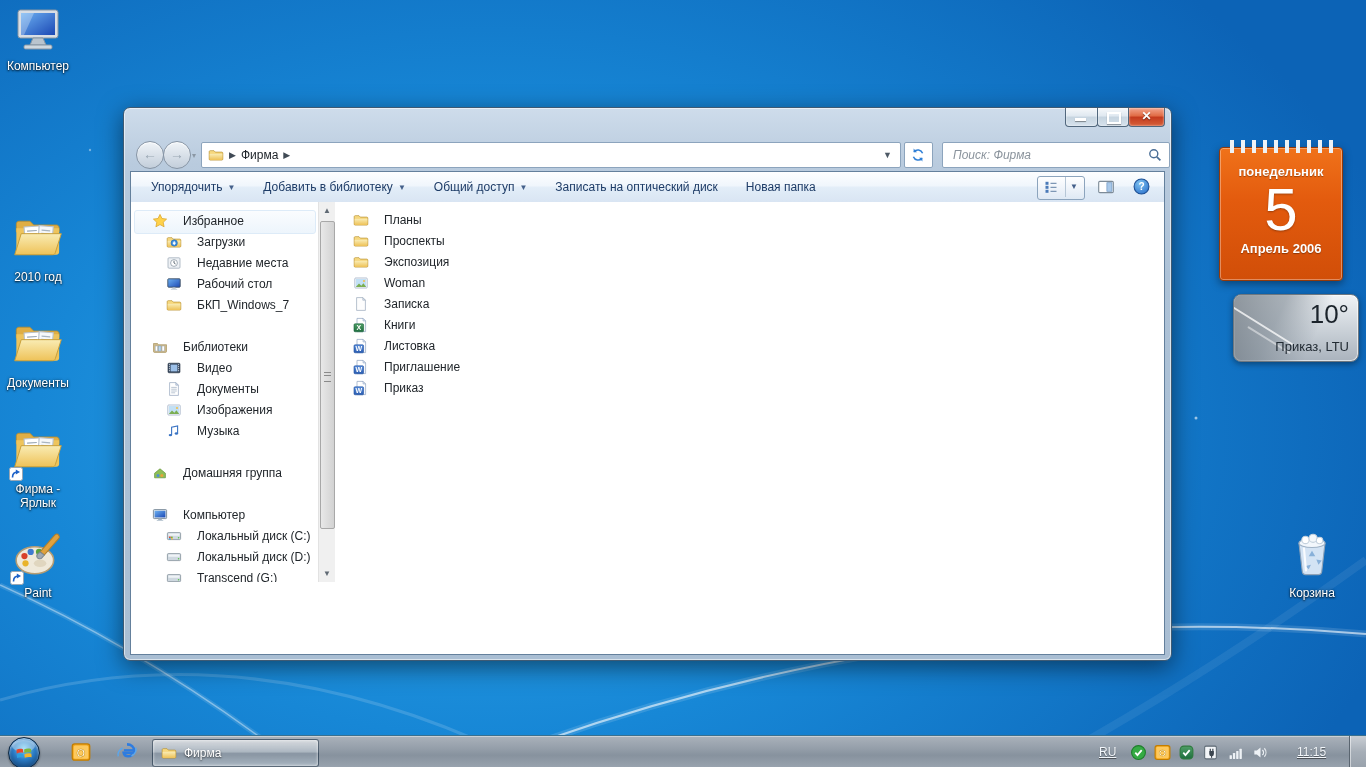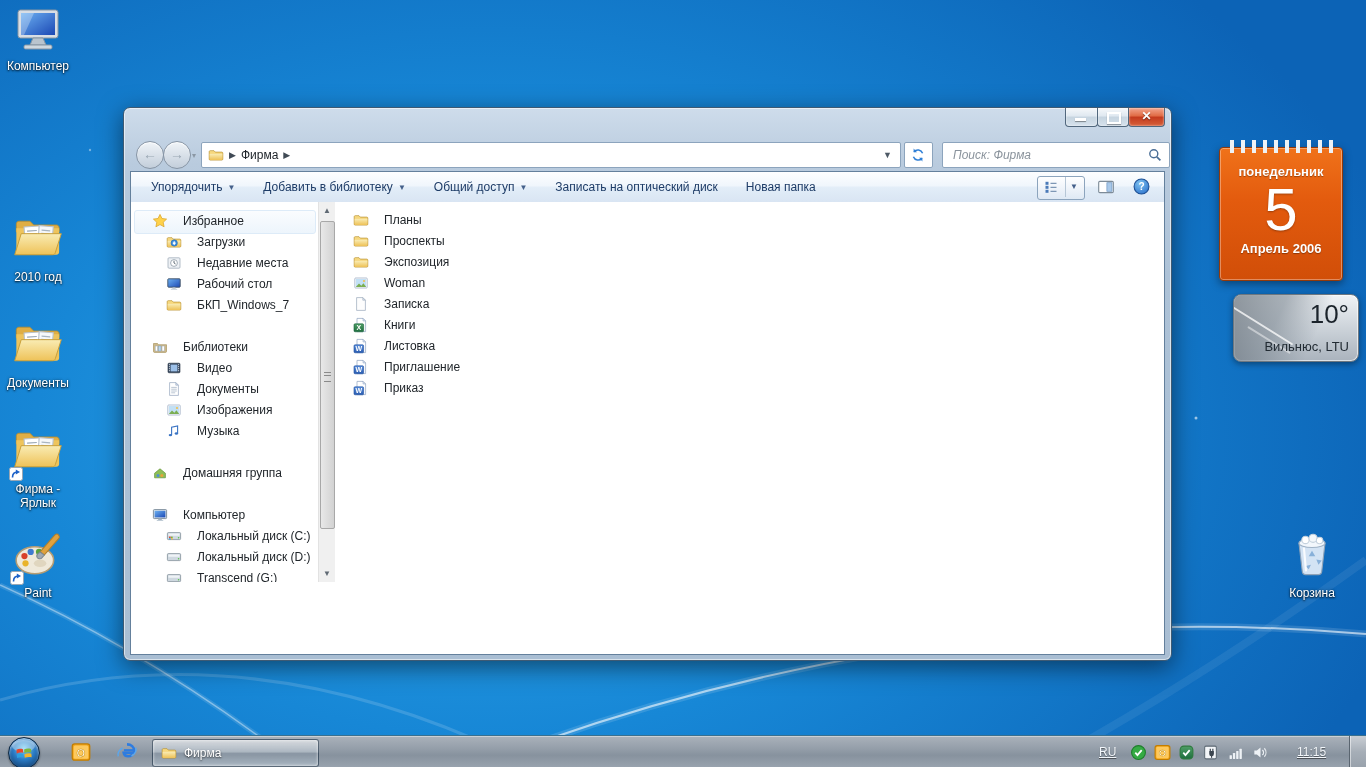--- a/index.html
+++ b/index.html
@@ -412,21 +412,21 @@
     <div class="cal-weekday">понедельник</div>
     <div class="cal-day">5</div>
     <div class="cal-month">Апрель 2006</div>
   </div>
 
   <div class="gadget-wx">
     <div class="wx-photo"></div>
     <div class="wx-streak" style="left:-6px;top:30px"></div>
     <div class="wx-streak" style="left:10px;top:44px;width:50px;opacity:.6"></div>
     <div class="wx-temp">10°</div>
-    <div class="wx-loc">Вильнюс, LTU</div>
+    <div class="wx-loc">Приказ, LTU</div>
   </div>
 
   <div id="win">
 
     <div class="capbtn" style="left:941px;width:31px">
         <span class="glyph-min"></span>
       </div>
     <div class="capbtn" style="left:973px;width:30px">
         <span class="glyph-max"></span>
       </div>

